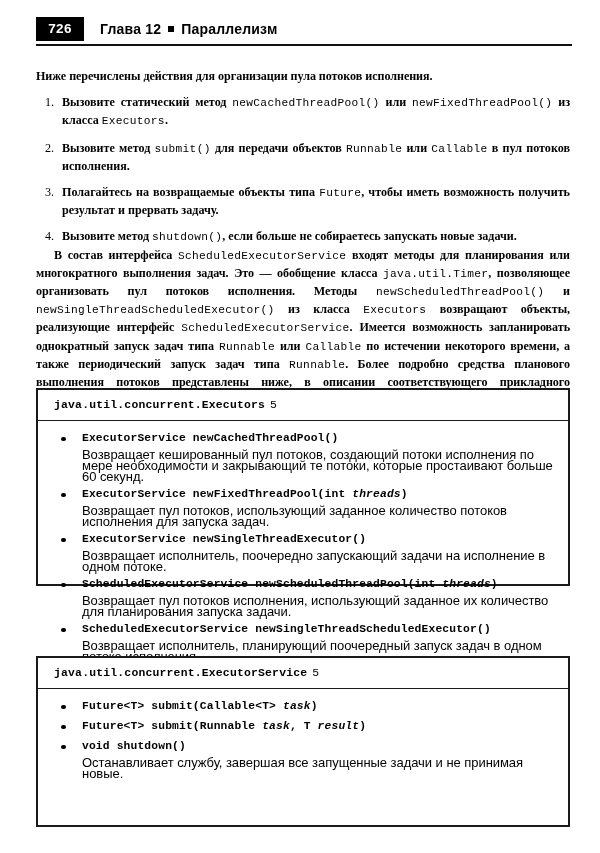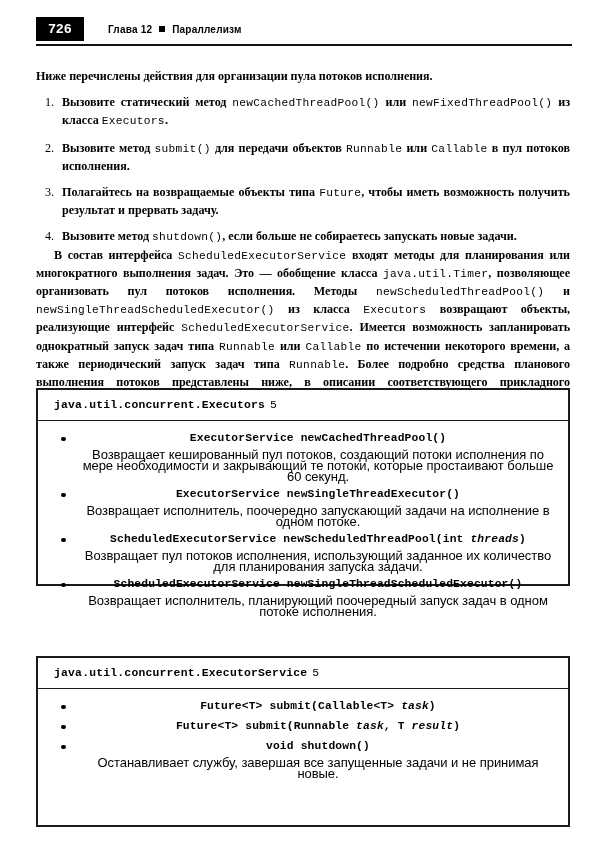--- a/index.html
+++ b/index.html
@@ -44,23 +44,23 @@
     font-size: 13.5px;
     line-height: 1;
     letter-spacing: 0.3px;
     padding: 5px 10px 5px 10px;
     min-width: 28px;
     text-align: center;
   }
   .runhead-title {
     font-family: "Liberation Sans", "DejaVu Sans", sans-serif;
     font-weight: bold;
-    font-size: 10px;
+    font-size: 14px;
     letter-spacing: 0.2px;
-    margin-left: 24px;
+    margin-left: 16px;
     white-space: nowrap;
     display: flex;
     align-items: center;
     gap: 7px;
   }
   .runhead-sq {
     display: inline-block;
     width: 6px;
     height: 6px;
     background: #000;
@@ -151,21 +151,20 @@
   }
   .apibox-head .api-title {
     font-weight: bold;
   }
   .apibox-head .api-version {
     font-weight: normal;
     margin-left: 5px;
   }
   .apibox-body {
     padding: 10px 14px 10px 14px;
-    text-align: center;
   }
   ul.api-list {
     list-style: none;
     margin: 0;
     padding: 0;
   }
   ul.api-list > li {
     position: relative;
     padding-left: 30px;
     margin-bottom: 5px;
@@ -235,20 +234,25 @@
     </div>
     <div class="apibox-body">
       <ul class="api-list" id="apilist-0">
           <li>
             <span class="bullet"></span>
             <div class="sig"><span>ExecutorService newCachedThreadPool()</span></div>
             <div class="desc">Возвращает кешированный пул потоков, создающий потоки исполнения по мере необходимости и закрывающий те потоки, которые простаивают больше 60 секунд.</div>
           </li>
           <li>
             <span class="bullet"></span>
+            <div class="sig"><span>ExecutorService newFixedThreadPool(int </span><span class="param">threads</span><span>)</span></div>
+            <div class="desc">Возвращает пул потоков, использующий заданное количество потоков исполнения для запуска задач.</div>
+          </li>
+          <li>
+            <span class="bullet"></span>
             <div class="sig"><span>ExecutorService newSingleThreadExecutor()</span></div>
             <div class="desc">Возвращает исполнитель, поочередно запускающий задачи на исполнение в одном потоке.</div>
           </li>
           <li>
             <span class="bullet"></span>
             <div class="sig"><span>ScheduledExecutorService newScheduledThreadPool(int </span><span class="param">threads</span><span>)</span></div>
             <div class="desc">Возвращает пул потоков исполнения, использующий заданное их количество для планирования запуска задачи.</div>
           </li>
           <li>
             <span class="bullet"></span>

